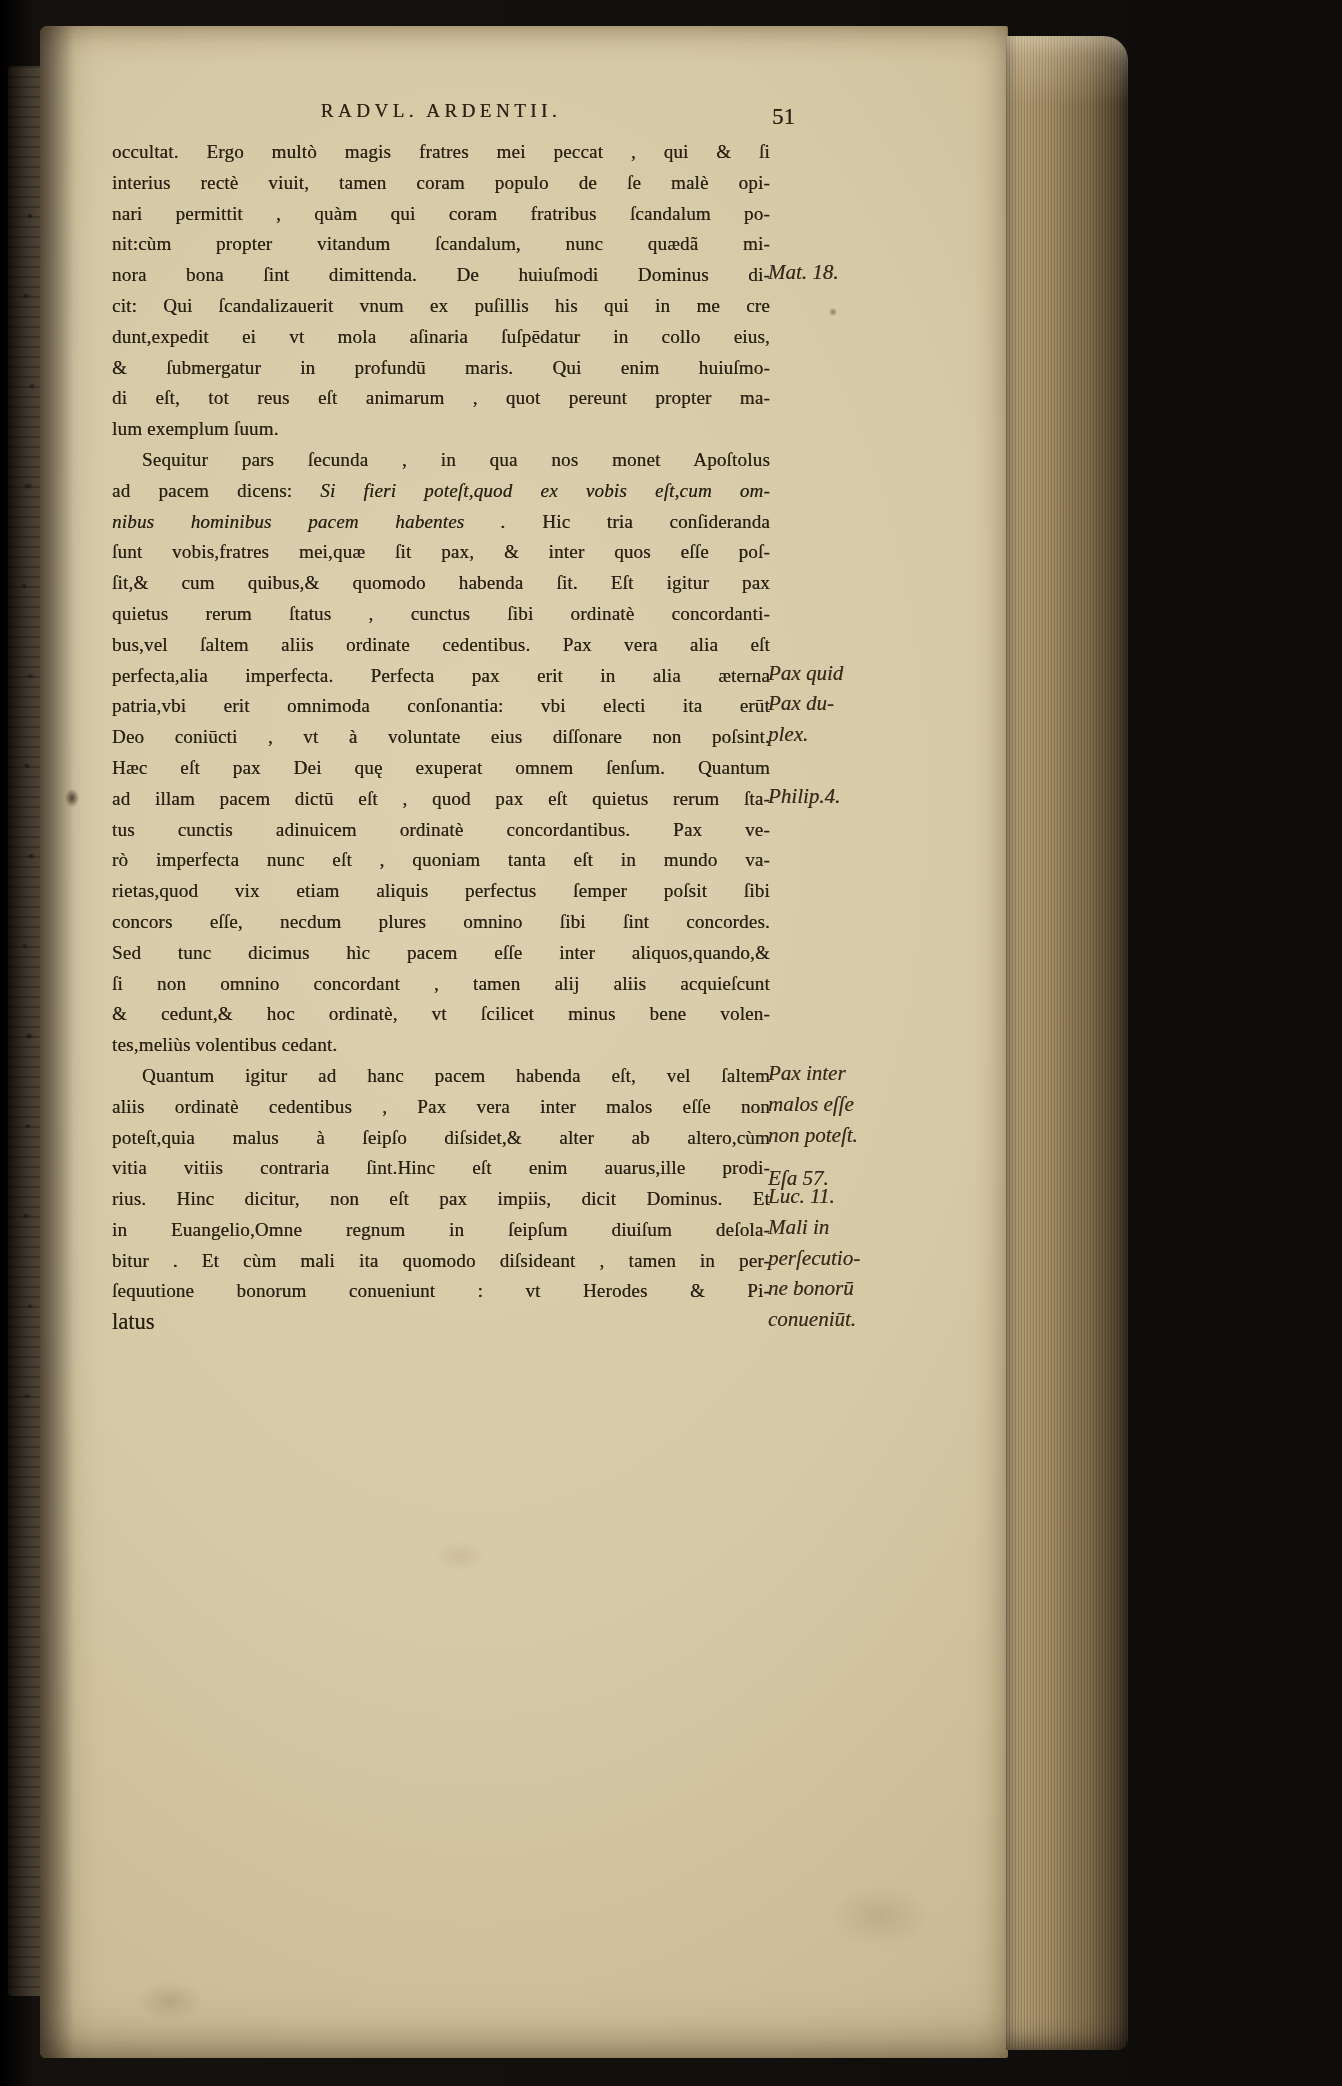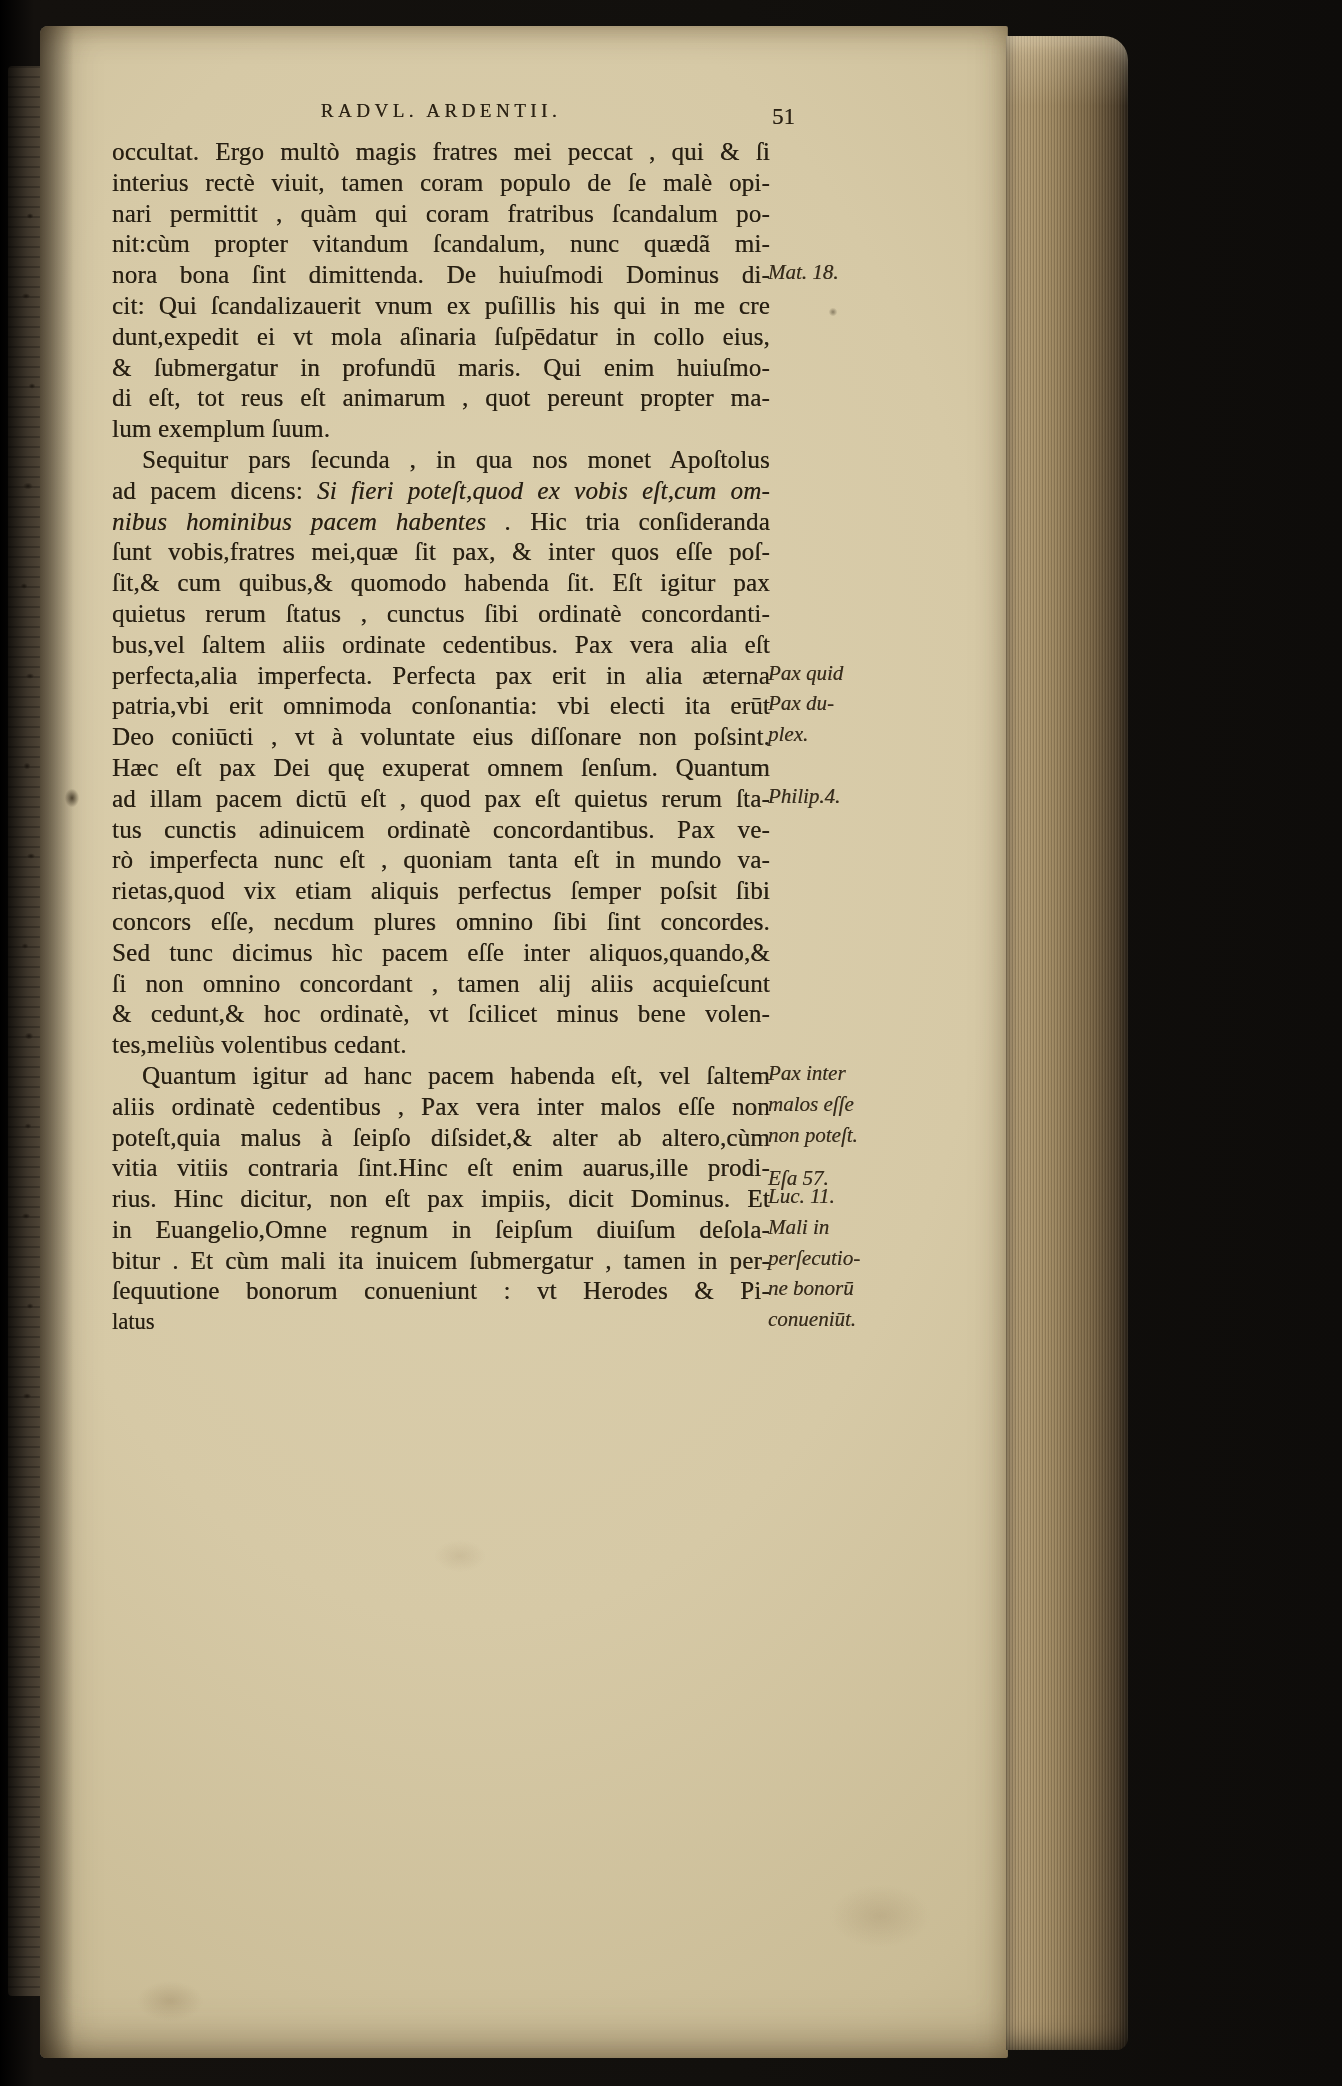--- a/index.html
+++ b/index.html
@@ -54,21 +54,21 @@
     position:absolute; left:72px; top:74px; width:658px;
     text-align:center; font-size:19px; letter-spacing:4.5px;
     color:#2b2214; text-shadow:.3px 0 0 rgba(43,34,20,.7);
   }
   .page-number {
     position:absolute; left:732px; top:78px; font-size:23px;
     color:#2b2214; text-shadow:.3px 0 0 rgba(43,34,20,.7);
   }
   .text-block { position:absolute; left:72px; top:111px; width:658px; }
   .line {
-    height:30.8px; line-height:30.8px; font-size:25px;
+    height:30.8px; line-height:30.8px; font-size:19px;
     text-align:justify; text-align-last:justify;
     color:#271f12; text-shadow:.3px 0 0 rgba(39,31,18,.72);
     letter-spacing:.2px; overflow:visible; white-space:nowrap0;
   }
   .line.no-just { text-align-last:left; }
   .line.indent { text-indent:30px; }
   .it { font-style:italic; }
   .catchword {
     margin-top:0; font-size:22.5px; line-height:30px;
     color:#271f12; text-shadow:.3px 0 0 rgba(39,31,18,.72);
@@ -140,21 +140,21 @@
         <div class="line"><span>Sed tunc dicimus hìc pacem eſſe inter aliquos,quando,&amp;</span></div>
         <div class="line"><span>ſi non omnino concordant , tamen alij aliis acquieſcunt</span></div>
         <div class="line"><span>&amp; cedunt,&amp; hoc ordinatè, vt ſcilicet minus bene volen-</span></div>
         <div class="line no-just"><span>tes,meliùs volentibus cedant.</span></div>
         <div class="line indent"><span>Quantum igitur ad hanc pacem habenda eſt, vel ſaltem</span></div>
         <div class="line"><span>aliis ordinatè cedentibus , Pax vera inter malos eſſe non</span></div>
         <div class="line"><span>poteſt,quia malus à ſeipſo diſsidet,&amp; alter ab altero,cùm</span></div>
         <div class="line"><span>vitia vitiis contraria ſint.Hinc eſt enim auarus,ille prodi-</span></div>
         <div class="line"><span>rius.  Hinc dicitur, non eſt pax impiis, dicit Dominus.  Et</span></div>
         <div class="line"><span>in Euangelio,Omne regnum in ſeipſum diuiſum deſola-</span></div>
-        <div class="line"><span>bitur . Et cùm mali ita inuicem ſubmergatur , tamen in per-</span></div>
+        <div class="line"><span>bitur . Et cùm mali ita quomodo diſsideant , tamen in per-</span></div>
         <div class="line"><span>ſequutione bonorum  conueniunt :  vt Herodes  &amp;  Pi-</span></div>
         <div class="catchword">latus</div>
       </div>
 
     <div class="margin-notes">
 
     <div class="mnote" style="top: 234px;">Mat. 18.</div>
         <div class="mnote" style="top: 635px;">Pax quid</div>
         <div class="mnote" style="top: 665px;">Pax du-</div>
         <div class="mnote" style="top: 696px;">plex.</div>

